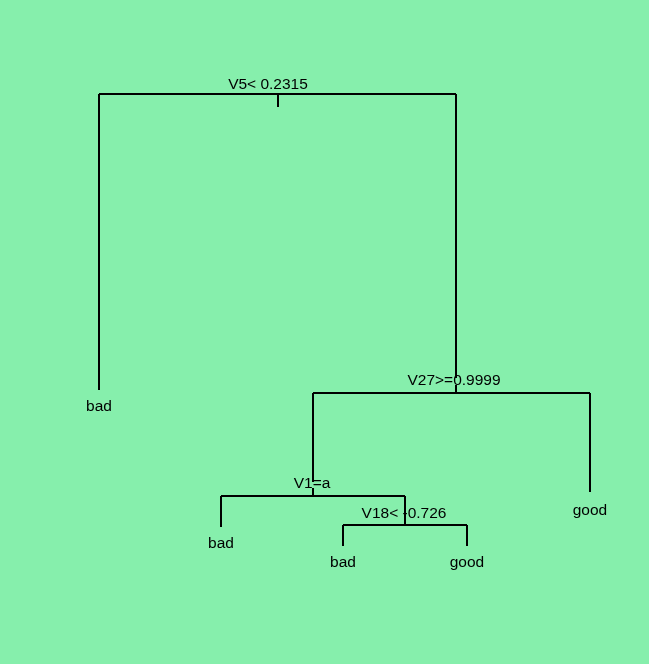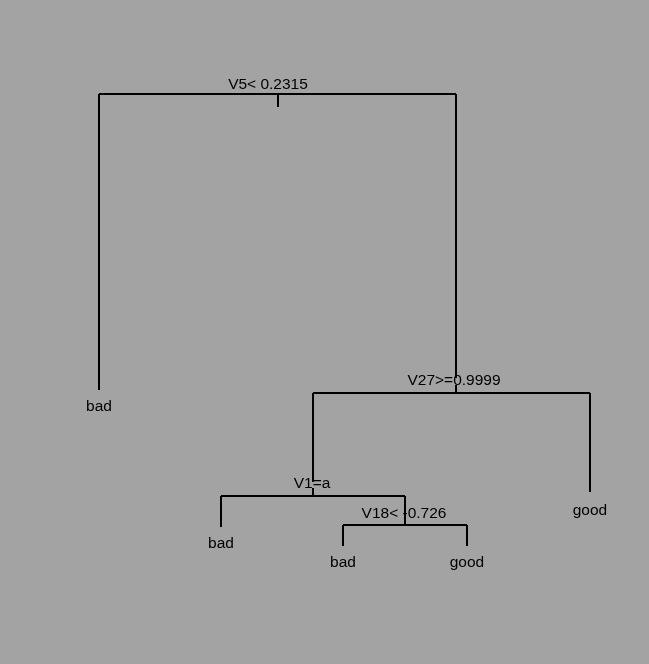--- a/index.html
+++ b/index.html
@@ -5,21 +5,21 @@
 <style>
   html, body {
     margin: 0;
     padding: 0;
     background: #ffffff;
   }
   #canvas {
     position: relative;
     width: 649px;
     height: 664px;
-    background: #a3a3a3;
+    background: #86efac;
     font-family: "Liberation Sans", sans-serif;
     overflow: hidden;
   }
   svg#tree-svg {
     position: absolute;
     left: 0;
     top: 0;
     width: 649px;
     height: 664px;
     display: block;

